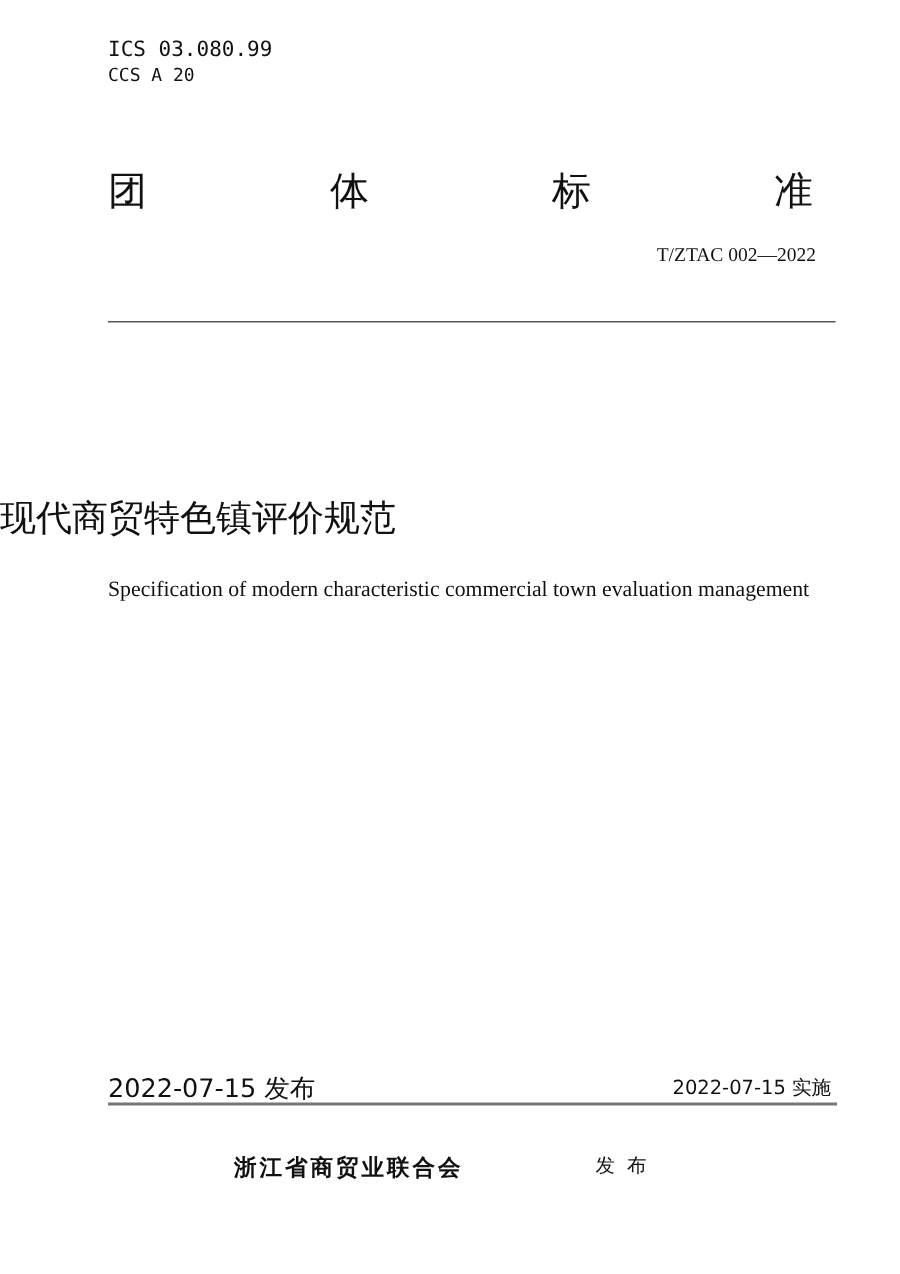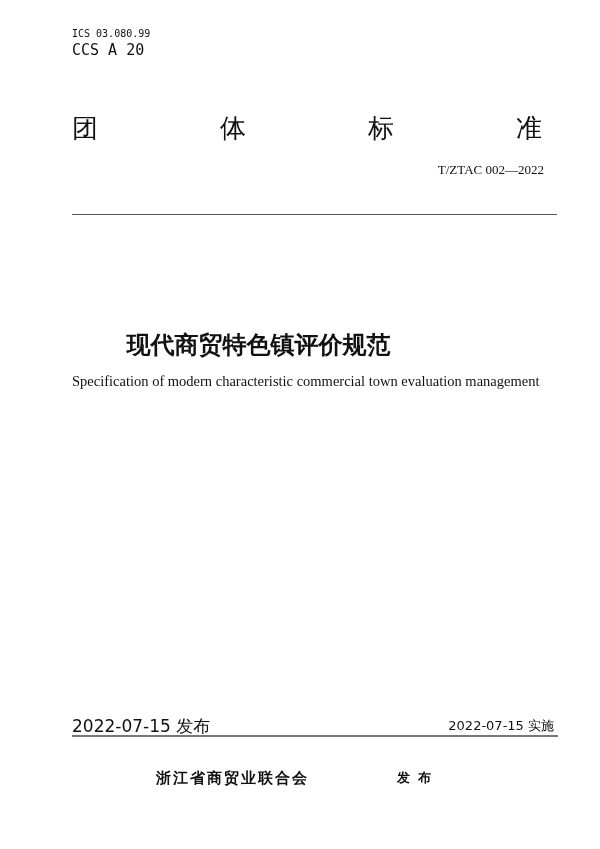--- a/index.html
+++ b/index.html
@@ -2,36 +2,36 @@
 <html><head>
 <meta charset="utf-8">
 <style>
   html, body { margin: 0; padding: 0; background: #ffffff; }
   body { width: 600px; height: 849px; position: relative; overflow: hidden; color: #111; }
   .abs { position: absolute; }
   .mono { font-family: "DejaVu Sans Mono", "Liberation Mono", monospace; }
   .sans { font-family: "DejaVu Sans", "Liberation Sans", sans-serif; }
   .serif { font-family: "Liberation Serif", "DejaVu Serif", serif; }
 
-  .ics { left: 72px; top: 27px; font-size: 10px; line-height: 13px; }
-  .ccs { left: 72px; top: 44px; font-size: 15px; line-height: 13px; }
+  .ics { left: 72px; top: 27px; font-size: 14px; line-height: 13px; }
+  .ccs { left: 72px; top: 44px; font-size: 12px; line-height: 13px; }
 
   .std-title { left: 72px; top: 110px; width: 470px; height: 36px; display: flex; justify-content: space-between; font-size: 26px; line-height: 36px; }
   .std-code { right: 56px; top: 162px; font-size: 13px; line-height: 16px; text-align: right; }
   .rule-top { left: 72px; top: 214px; width: 485px; height: 1px; background: #555; }
 
-  .cn-title { left: 0; width: 517px; top: 329px; text-align: center; font-size: 24px; line-height: 32px; font-weight: bold; }
-  .en-title { left: 72px; top: 372px; font-size: 14.5px; line-height: 18px; white-space: nowrap; }
+  .cn-title { left: 0; width: 517px; top: 329px; text-align: left; font-size: 24px; line-height: 32px; }
+  .en-title { left: 72px; top: 384px; font-size: 14.5px; line-height: 18px; white-space: nowrap; }
 
   .pub-date { left: 72px; top: 717px; font-size: 17px; line-height: 18px; }
   .impl-date { right: 46px; top: 717px; font-size: 13px; line-height: 18px; text-align: left; }
   .rule-bottom { left: 72px; top: 735px; width: 486px; height: 2px; background: #777; }
 
   .publisher { left: 156px; top: 768px; font-size: 15px; line-height: 20px; letter-spacing: 2px; font-weight: bold; }
-  .publish-label { left: 397px; top: 768px; font-size: 13px; line-height: 20px; letter-spacing: 8px; font-weight: bold; }
+  .publish-label { left: 397px; top: 768px; font-size: 13px; line-height: 20px; letter-spacing: 8px; }
 </style>
 </head>
 <body>
 
 <div class="abs mono ics">ICS 03.080.99</div>
 <div class="abs mono ccs">CCS A 20</div>
 
 <div class="abs sans std-title">
   <span>团</span>
   <span>体</span>

